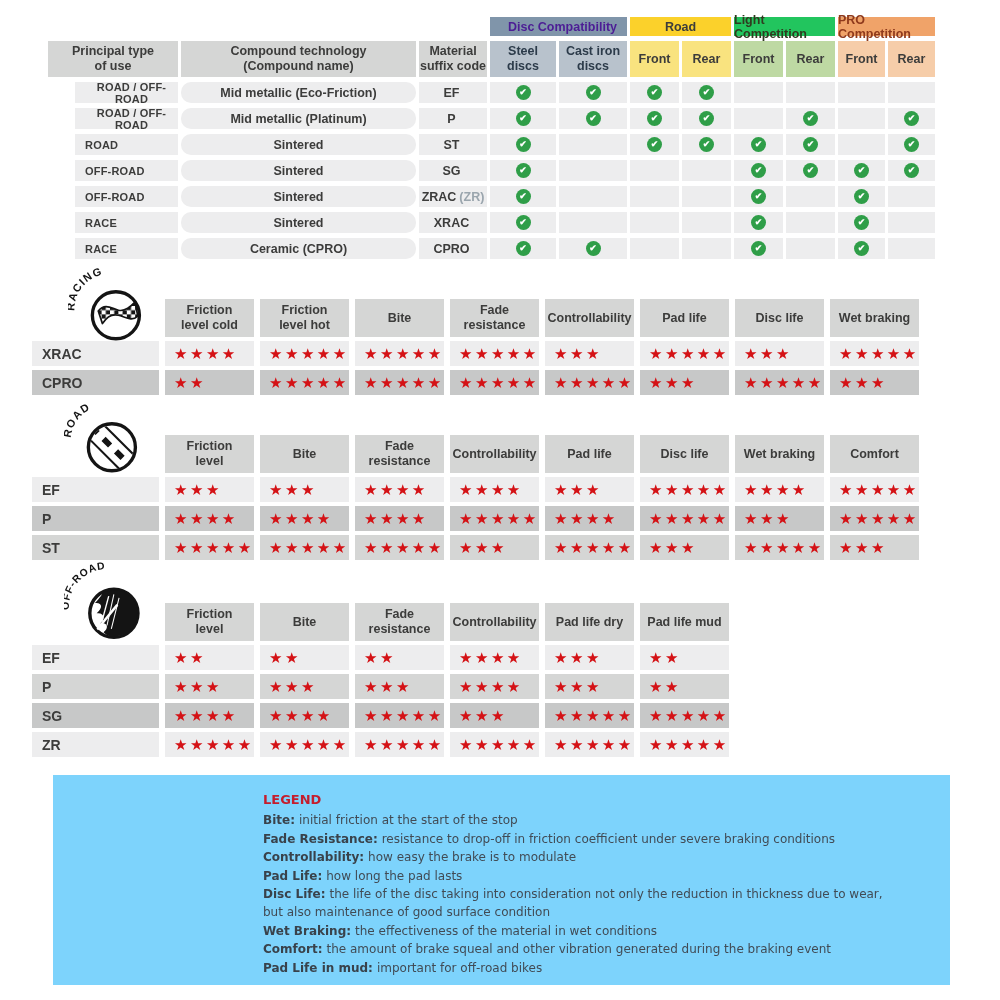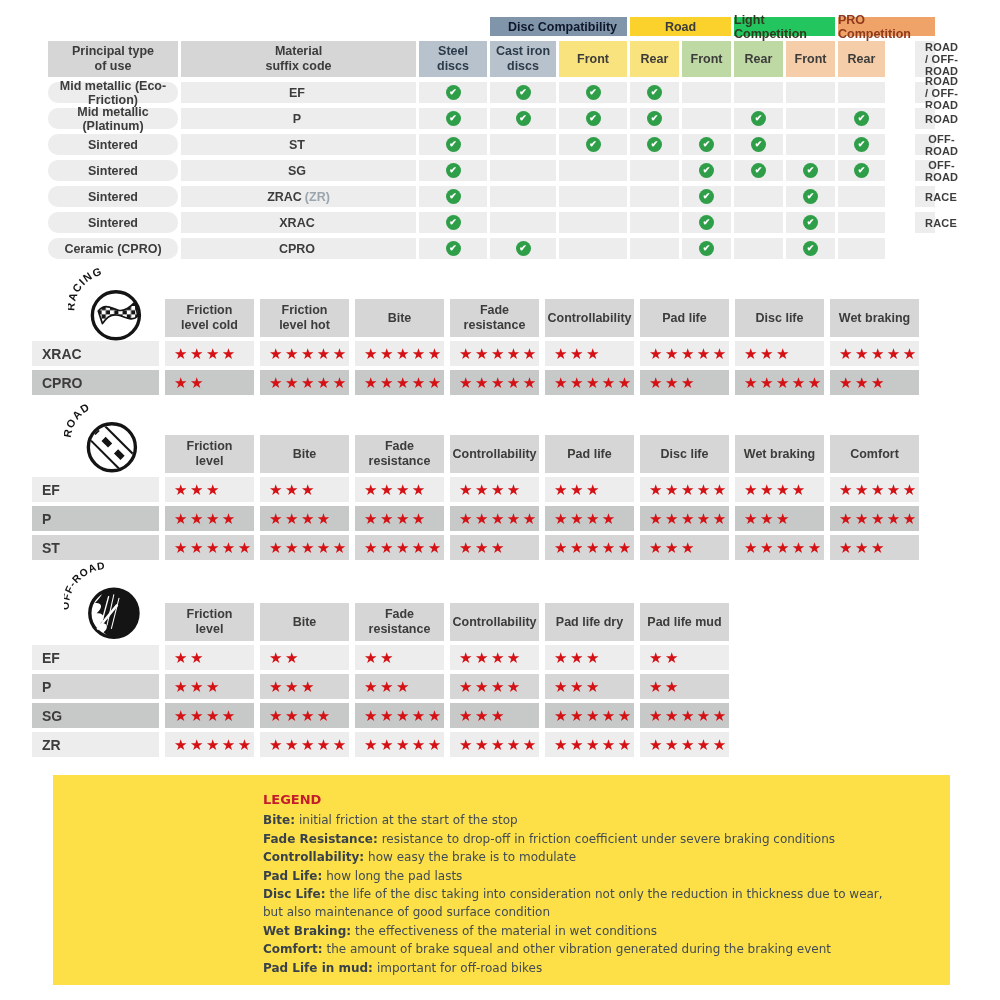--- a/index.html
+++ b/index.html
@@ -11,21 +11,21 @@
   .rlight{background:#ededee;} .rmed{background:#d5d6d5;} .rdark{background:#c7c8c8;}
   .hdr{background:#d5d6d5;color:#3c3c3b;font-weight:bold;font-size:12.5px;line-height:1.18;}
   .blank{background:transparent;}
 
   
   .tgrid{position:absolute;left:48px;top:17px;display:grid;
          grid-template-columns:130px 235px 68px 66px 68px 49px 49px 49px 49px 47px 47px;
          grid-template-rows:19px 36px repeat(7,21px);gap:5px 3px;}
   .ghdr{display:flex;align-items:center;justify-content:center;font-weight:bold;font-size:12.5px;}
   .sp3{grid-column:span 3;} .sp2{grid-column:span 2;}
-  .g-disc{background:#8095aa;color:#0f172a;padding-left:8px;}
+  .g-disc{background:#8095aa;color:#4c1d95;padding-left:8px;}
   .g-road{background:#fbd12b;color:#3c3c3b;}
   .g-lc{background:#22c55e;color:#2f3b1f;}
   .g-pro{background:#f0a369;color:#8f3a1c;}
   .c-disc{background:#b8c2cc;color:#2c3b4a;}
   .c-road{background:#f9e37f;}
   .c-lc{background:#bed9a3;}
   .c-pro{background:#f6cda9;}
   .use{justify-content:flex-start;padding-left:10px;font-size:11px;font-weight:bold;letter-spacing:.2px;margin-left:27px;}
   .tech{font-size:12.5px;font-weight:bold;border-radius:10px;}
   .suf{font-size:12.5px;font-weight:bold;}
@@ -43,41 +43,43 @@
   .rg4{grid-template-rows:38px 25px 25px 25px 25px;}
   .rlabel{justify-content:flex-start;padding-left:10px;font-weight:bold;font-size:14px;}
   .stars{justify-content:flex-start;padding-left:9px;color:#d41216;font-size:15px;
          letter-spacing:2.5px;white-space:nowrap;overflow:hidden;
          font-family:"DejaVu Sans",sans-serif;}
 
   
   .badge{position:absolute;}
 
   
-  .legend{position:absolute;left:53px;top:775px;width:897px;height:210px;background:#fde047;}
+  .legend{position:absolute;left:53px;top:775px;width:897px;height:210px;background:#7dd3fc;}
   .ltext{margin:16px 0 0 210px;font-family:"DejaVu Sans",sans-serif;font-size:12px;
          color:#414b55;line-height:18.4px;}
   .ltitle{color:#c41e2d;font-weight:bold;font-size:13px;font-family:"DejaVu Sans",sans-serif;margin-bottom:2px;}
   .lterm{font-weight:bold;color:#39424b;margin-right:4px;}
 </style>
 </head>
 <body>
 
 <div class="page">
 
   <div class="tgrid">
 
     <div class="sp3 blank"></div>
     <div class="ghdr g-disc sp2">Disc Compatibility</div>
     <div class="ghdr g-road sp2">Road</div>
     <div class="ghdr g-lc sp2">Light Competition</div>
     <div class="ghdr g-pro sp2">PRO Competition</div>
 
     <div class="cell hdr">Principal type
 of use</div>
+    <div class="cell hdr">Compound technology
+(Compound name)</div>
     <div class="cell hdr">Material
 suffix code</div>
     <div class="cell hdr c-disc">Steel
 discs</div>
     <div class="cell hdr c-disc">Cast iron
 discs</div>
     <div class="cell hdr c-road">Front</div>
     <div class="cell hdr c-road">Rear</div>
     <div class="cell hdr c-lc">Front</div>
     <div class="cell hdr c-lc">Rear</div>

